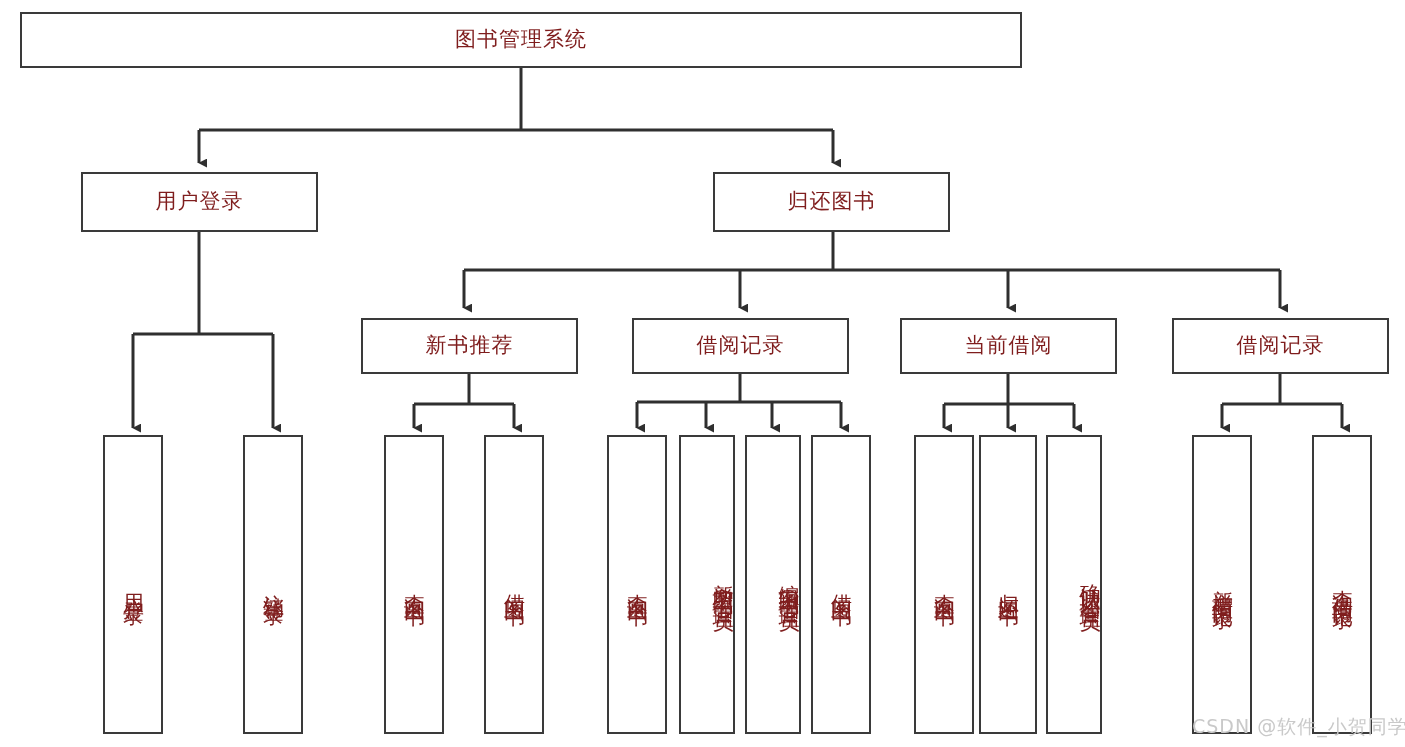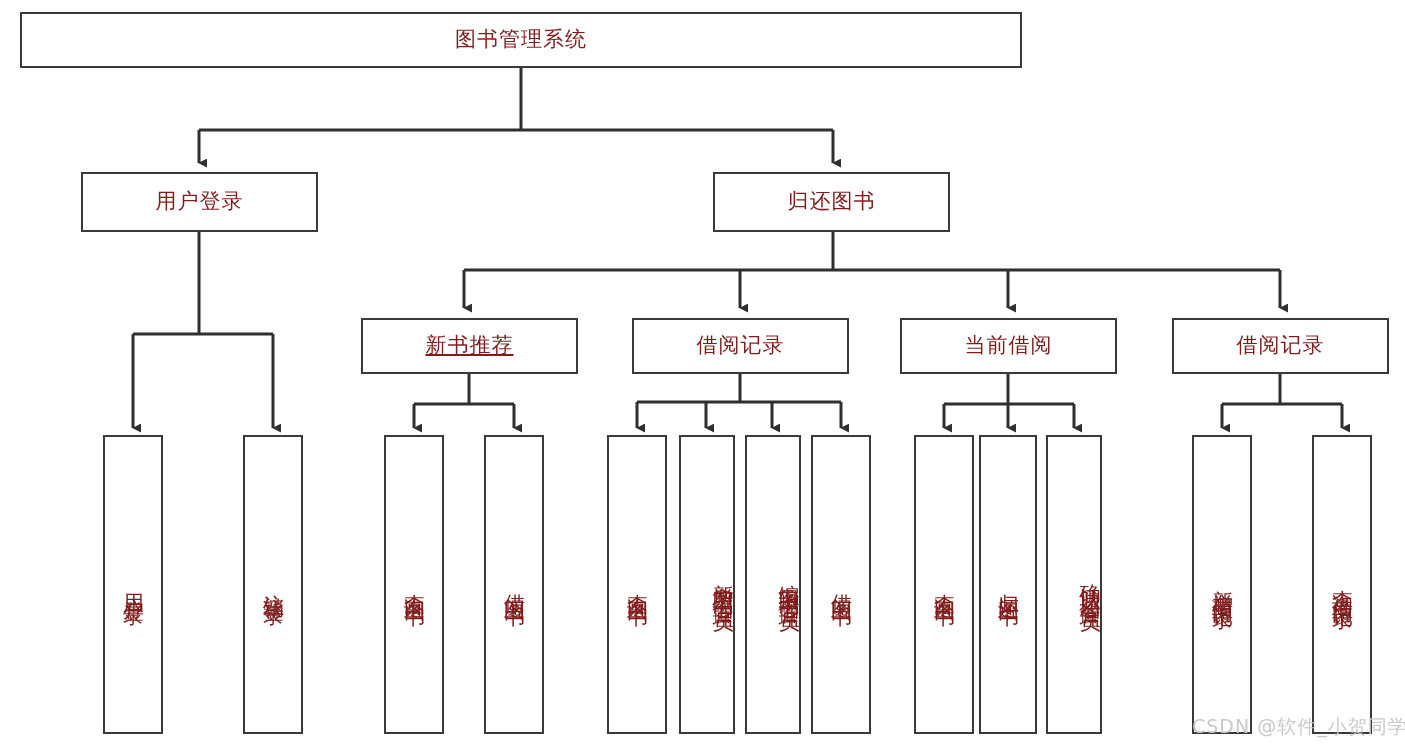--- a/index.html
+++ b/index.html
@@ -129,21 +129,21 @@
       <path d="M 1342 404 L 1342 428" marker-end="url(#arrow)"></path>
     </g>
   </svg>
 
   <div class="node horiz" style="left:20px; top:12px; width:1002px; height:56px;">图书管理系统</div>
 
   <div class="node horiz" style="left:81px; top:172px; width:237px; height:60px;">用户登录</div>
 
   <div class="node horiz" style="left:713px; top:172px; width:237px; height:60px;">归还图书</div>
 
-  <div class="node horiz" style="left:361px; top:318px; width:217px; height:56px;text-decoration:underline;">新书推荐</div>
+  <div class="node horiz" style="left:361px; top:318px; width:217px; height:56px;">新书推荐</div>
 
   <div class="node horiz" style="left:632px; top:318px; width:217px; height:56px;">借阅记录</div>
 
   <div class="node horiz" style="left:1172px; top:318px; width:217px; height:56px;">借阅记录</div>
 
   <div class="node horiz" style="left:900px; top:318px; width:217px; height:56px;">当前借阅</div>
 
   <div class="node vert" style="left:103px; top:435px; width:60px; height:299px;">用户登录</div>
 
   <div class="node vert" style="left:243px; top:435px; width:60px; height:299px;">注销登录</div>

